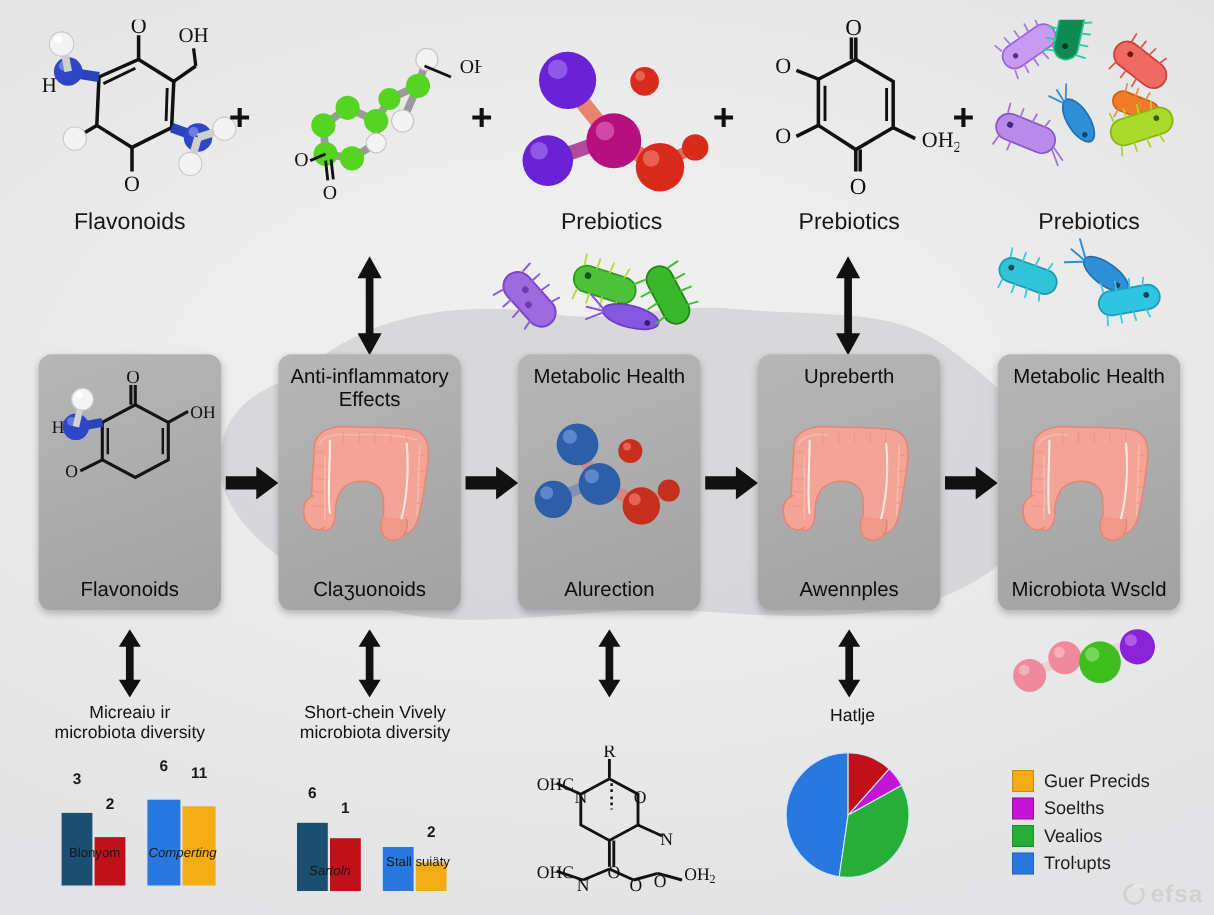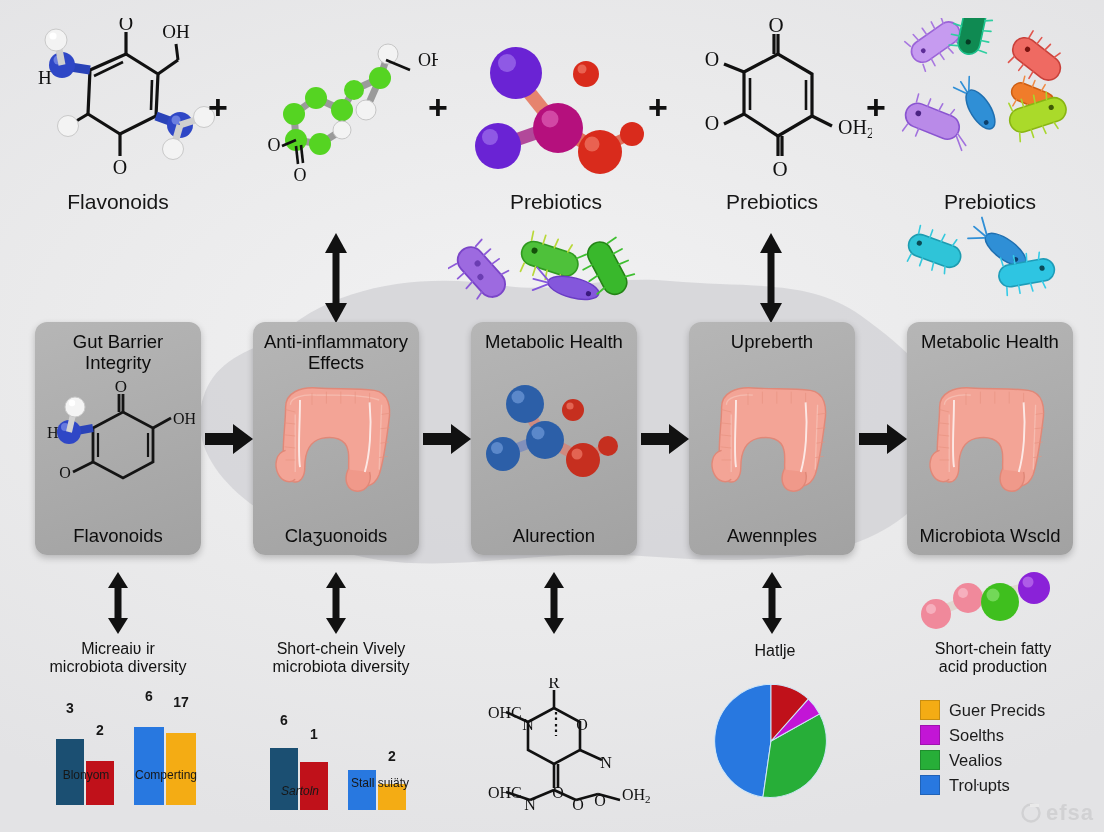--- a/index.html
+++ b/index.html
@@ -444,21 +444,20 @@
     <polygon points="11,0 22,20 0,20" fill="#111"></polygon>
     <polygon points="11,90 0,70 22,70" fill="#111"></polygon>
   </svg>
   <svg class="dblarrow" style="left:760px; top:233px; height:90px;" viewBox="0 0 22 90">
     <line x1="11" y1="16" x2="11" y2="74" stroke="#111" stroke-width="7"></line>
     <polygon points="11,0 22,20 0,20" fill="#111"></polygon>
     <polygon points="11,90 0,70 22,70" fill="#111"></polygon>
   </svg>
 
   <div class="panel" style="left:35px; top:322px;">
-    <div class="title">Gut Barrier Integrity</div>
     <div class="figure">
       <svg width="154" height="118" viewBox="0 0 154 118">
         <g stroke="#141414" stroke-width="2.8" fill="none">
           <polygon points="52,52 82,36 112,52 112,86 82,102 52,86"></polygon>
           <line x1="57" y1="57" x2="57" y2="81" stroke-width="2.2"></line>
           <line x1="107" y1="57" x2="107" y2="81" stroke-width="2.2"></line>
           <line x1="82" y1="36" x2="82" y2="18"></line>
           <line x1="78" y1="36" x2="78" y2="18"></line>
           <line x1="52" y1="86" x2="32" y2="96"></line>
           <line x1="112" y1="52" x2="130" y2="42"></line>
@@ -667,22 +666,22 @@
 
     <div class="bar" style="left:28px; width:28px; height:66px; background:#1b4f72;"></div>
     <div class="barval" style="left:27px; top:10px;">3</div>
     <div class="bar" style="left:58px; width:28px; height:44px; background:#c0111a;"></div>
     <div class="barval" style="left:57px; top:32px;">2</div>
     <div class="barlabel" style="left:16px; top:78px; width:84px;">Blonyom</div>
 
     <div class="bar" style="left:106px; width:30px; height:78px; background:#2878e0;"></div>
     <div class="barval" style="left:106px; top:-2px;">6</div>
     <div class="bar" style="left:138px; width:30px; height:72px; background:#f4ac14;"></div>
-    <div class="barval" style="left:138px; top:4px;">17</div>
-    <div class="barlabel" style="left:90px; top:78px; width:96px;">Comperting</div>
+    <div class="barval" style="left:138px; top:4px;">11</div>
+    <div class="barlabel" style="left:90px; top:78px; width:96px;font-style:italic;">Comperting</div>
   </div>
 
   <div class="botcap" style="left:236px; top:640px; width:210px; white-space:pre-line;">Short-chein Vively
 microbiota diversity</div>
 
   <div class="barchart" style="left:250px; top:700px; width:190px; height:110px;">
     <div class="bar" style="left:20px; width:28px; height:62px; background:#1b4f72;"></div>
     <div class="barval" style="left:19px; top:12px;">6</div>
     <div class="bar" style="left:50px; width:28px; height:48px; background:#c0111a;"></div>
     <div class="barval" style="left:49px; top:26px;">1</div>
@@ -745,22 +744,20 @@
     <circle cx="36" cy="48" r="15" fill="#f0899b"></circle>
     <circle cx="31" cy="43" r="5" fill="#f8b9c5" opacity=".8"></circle>
     <circle cx="68" cy="32" r="15" fill="#f0899b"></circle>
     <circle cx="63" cy="27" r="5" fill="#f8b9c5" opacity=".8"></circle>
     <circle cx="100" cy="36" r="19" fill="#3fbf1e"></circle>
     <circle cx="93" cy="29" r="6.5" fill="#85e06c" opacity=".75"></circle>
     <circle cx="134" cy="22" r="16" fill="#8a22d8"></circle>
     <circle cx="128" cy="16" r="5.5" fill="#b970ec" opacity=".75"></circle>
   </svg>
 
-  <div class="botcap" style="left:888px; top:640px; width:210px; white-space:pre-line;">Short-chein fatty
-acid production</div>
 
   <div class="legend" style="left:920px; top:700px;">
     <div class="legend-row">
       <span class="legend-sw" style="background:#f4ac14;"></span>
       <span class="legend-label">Guer Precids</span>
     </div>
     <div class="legend-row">
       <span class="legend-sw" style="background:#c215d6;"></span>
       <span class="legend-label">Soelths</span>
     </div>

